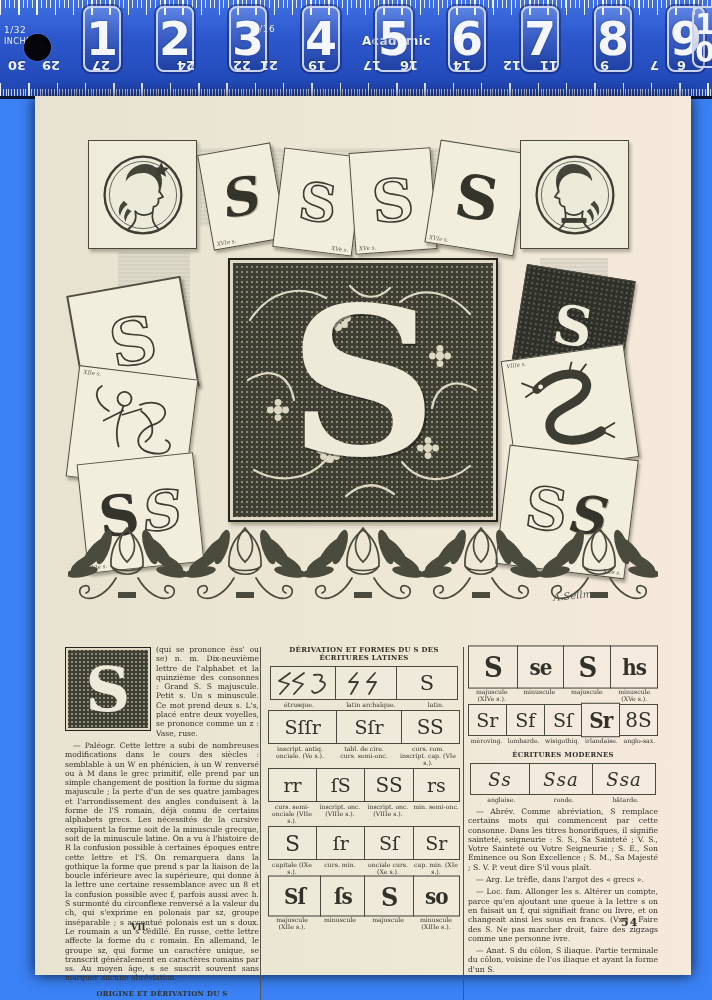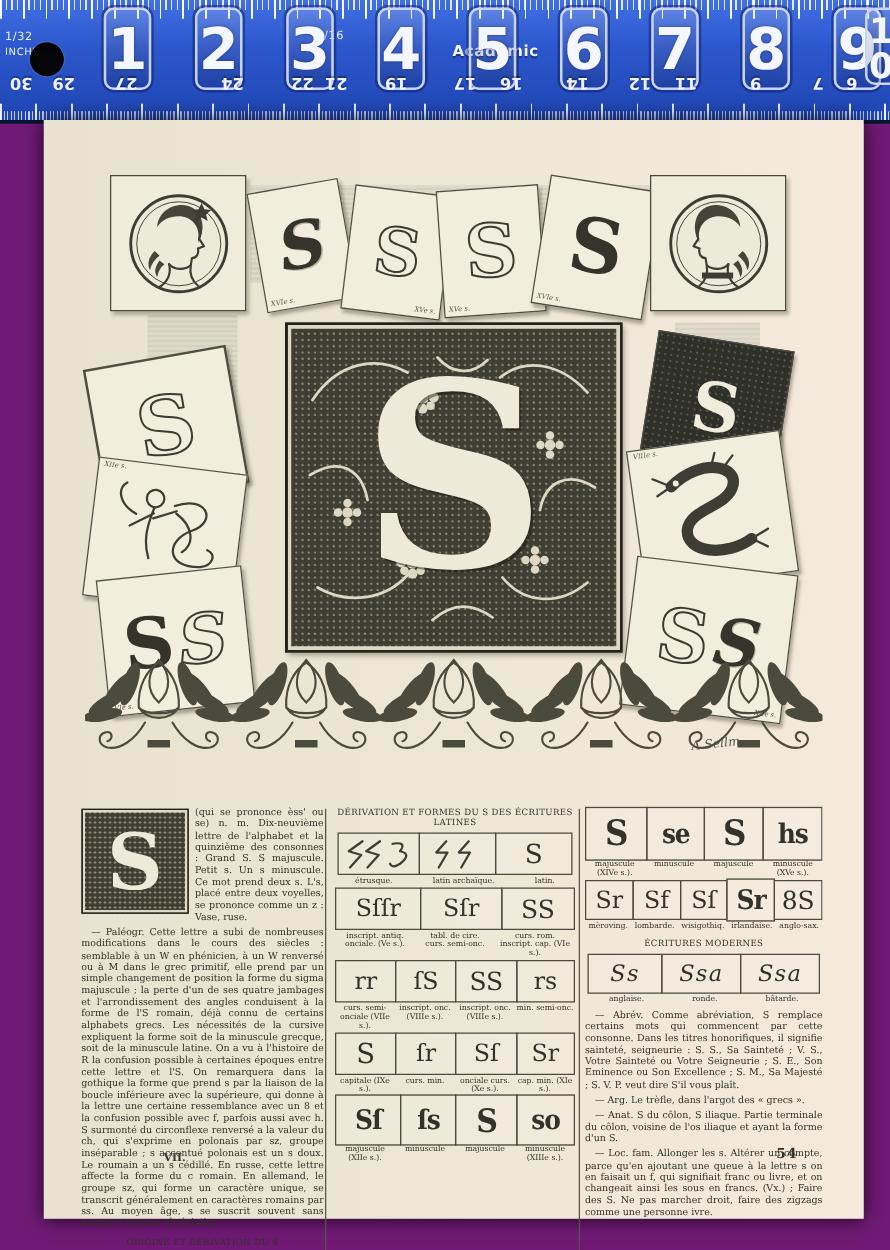--- a/index.html
+++ b/index.html
@@ -1,16 +1,16 @@
 <!DOCTYPE html>
 <html><head>
 <meta charset="utf-8">
 <style>
   html,body{margin:0;padding:0;background:#0b0b0b;}
-  .scene{position:relative;width:712px;height:1000px;overflow:hidden;background:#701a75;font-family:"DejaVu Serif",serif;}
+  .scene{position:relative;width:712px;height:1000px;overflow:hidden;background:#3b82f6;font-family:"DejaVu Serif",serif;}
 
   
   .ruler{position:absolute;left:0;top:0;width:712px;height:96px;
     background:linear-gradient(180deg,#4070e4 0%,#2c57cc 40%,#1f45b2 100%);
     border-bottom:3px solid #071433;}
   .tick{position:absolute;left:0;right:0;pointer-events:none;}
   .tmin{top:0;height:8px;background:repeating-linear-gradient(90deg,rgba(255,255,255,.85) 0 1px,transparent 1px 4.56px);}
   .tmaj{top:0;height:15px;background:repeating-linear-gradient(90deg,rgba(255,255,255,.95) 0 1.4px,transparent 1.4px 18.25px);}
   .bmin{bottom:0;height:7px;background:repeating-linear-gradient(90deg,rgba(235,240,255,.8) 0 1px,transparent 1px 2.83px);}
   .bmaj{bottom:0;height:13px;background:repeating-linear-gradient(90deg,rgba(240,245,255,.95) 0 1.4px,transparent 1.4px 28.3px);}
@@ -68,21 +68,21 @@
   .vrule{position:absolute;top:2px;height:360px;width:0;border-left:1px solid #55544a;}
   .v1{left:225px;} .v2{left:428px;}
 
   .dropcap{float:left;width:84px;height:82px;margin:2px 5px 2px 0;position:relative;
     background:#3e3e33;background-image:radial-gradient(circle at 2px 2px,#8c8a74 .8px,transparent 1.1px);background-size:4px 4px;
     border:1px solid #23231b;box-shadow:inset 0 0 0 2px #ddd9c6;}
   .dropcap span{position:absolute;left:0;top:0;width:100%;height:100%;display:flex;align-items:center;justify-content:center;
     font-size:62px;font-weight:bold;color:#edeada;}
   .col p{font-size:7.6px;line-height:9.3px;text-align:justify;margin:0 0 3px;}
   .col p.ind{text-indent:8px;}
-  .h-small{font-size:6.9px;font-weight:normal;letter-spacing:.3px;text-align:center;margin:7px 0 4px;}
+  .h-small{font-size:6.9px;font-weight:bold;letter-spacing:.3px;text-align:center;margin:7px 0 4px;}
   .trow{display:flex;justify-content:center;}
   .tcell{border:1px solid #4a4a40;margin-left:-1px;height:32px;display:flex;align-items:center;justify-content:center;
     font-size:20px;background:rgba(255,255,255,.12);}
   .tcell:first-child{margin-left:0;}
   .glyph-it{font-size:19px;}
   .glyph-bl{font-weight:bold;font-size:20px;letter-spacing:-1px;transform:scaleY(1.08);}
   .glyph-scr{font-style:italic;font-size:18px;letter-spacing:1px;}
   .lblrow{display:flex;justify-content:space-around;margin:1px 0 2px;}
   .lblrow span{font-size:6.2px;line-height:7px;text-align:center;}
   .vol{position:absolute;left:53px;top:826px;font-size:8.5px;font-weight:bold;margin-left:43px;}
@@ -430,22 +430,22 @@
           <div class="tcell glyph-scr" style="width:62px;height:30px;">Ssa</div>
           <div class="tcell glyph-scr" style="width:62px;height:30px;">Ssa</div>
         </div>
         <div class="lblrow">
           <span>anglaise.</span>
           <span>ronde.</span>
           <span>bâtarde.</span>
         </div>
         <p class="ind" style="margin-top:4px;">— Abrév. Comme abréviation, S remplace certains mots qui commencent par cette consonne. Dans les titres honorifiques, il signifie sainteté, seigneurie : S. S., Sa Sainteté ; V. S., Votre Sainteté ou Votre Seigneurie ; S. E., Son Eminence ou Son Excellence ; S. M., Sa Majesté ; S. V. P. veut dire S'il vous plaît.</p>
         <p class="ind">— Arg. Le trèfle, dans l'argot des « grecs ».</p>
+        <p class="ind">— Loc. fam. Allonger les s. Altérer un compte, parce qu'en ajoutant une queue à la lettre s on en faisait un f, qui signifiait franc ou livre, et on changeait ainsi les sous en francs. (Vx.) ; Faire des S. Ne pas marcher droit, faire des zigzags comme une personne ivre.</p>
         <p class="ind">— Anat. S du côlon, S iliaque. Partie terminale du côlon, voisine de l'os iliaque et ayant la forme d'un S.</p>
-        <p class="ind">— Loc. fam. Allonger les s. Altérer un compte, parce qu'en ajoutant une queue à la lettre s on en faisait un f, qui signifiait franc ou livre, et on changeait ainsi les sous en francs. (Vx.) ; Faire des S. Ne pas marcher droit, faire des zigzags comme une personne ivre.</p>
 
       </div>
     </div>
 
     <div class="vol">VII.</div>
     <div class="pagenum">54</div>
   </div>
 </div>
 
 </body></html>

